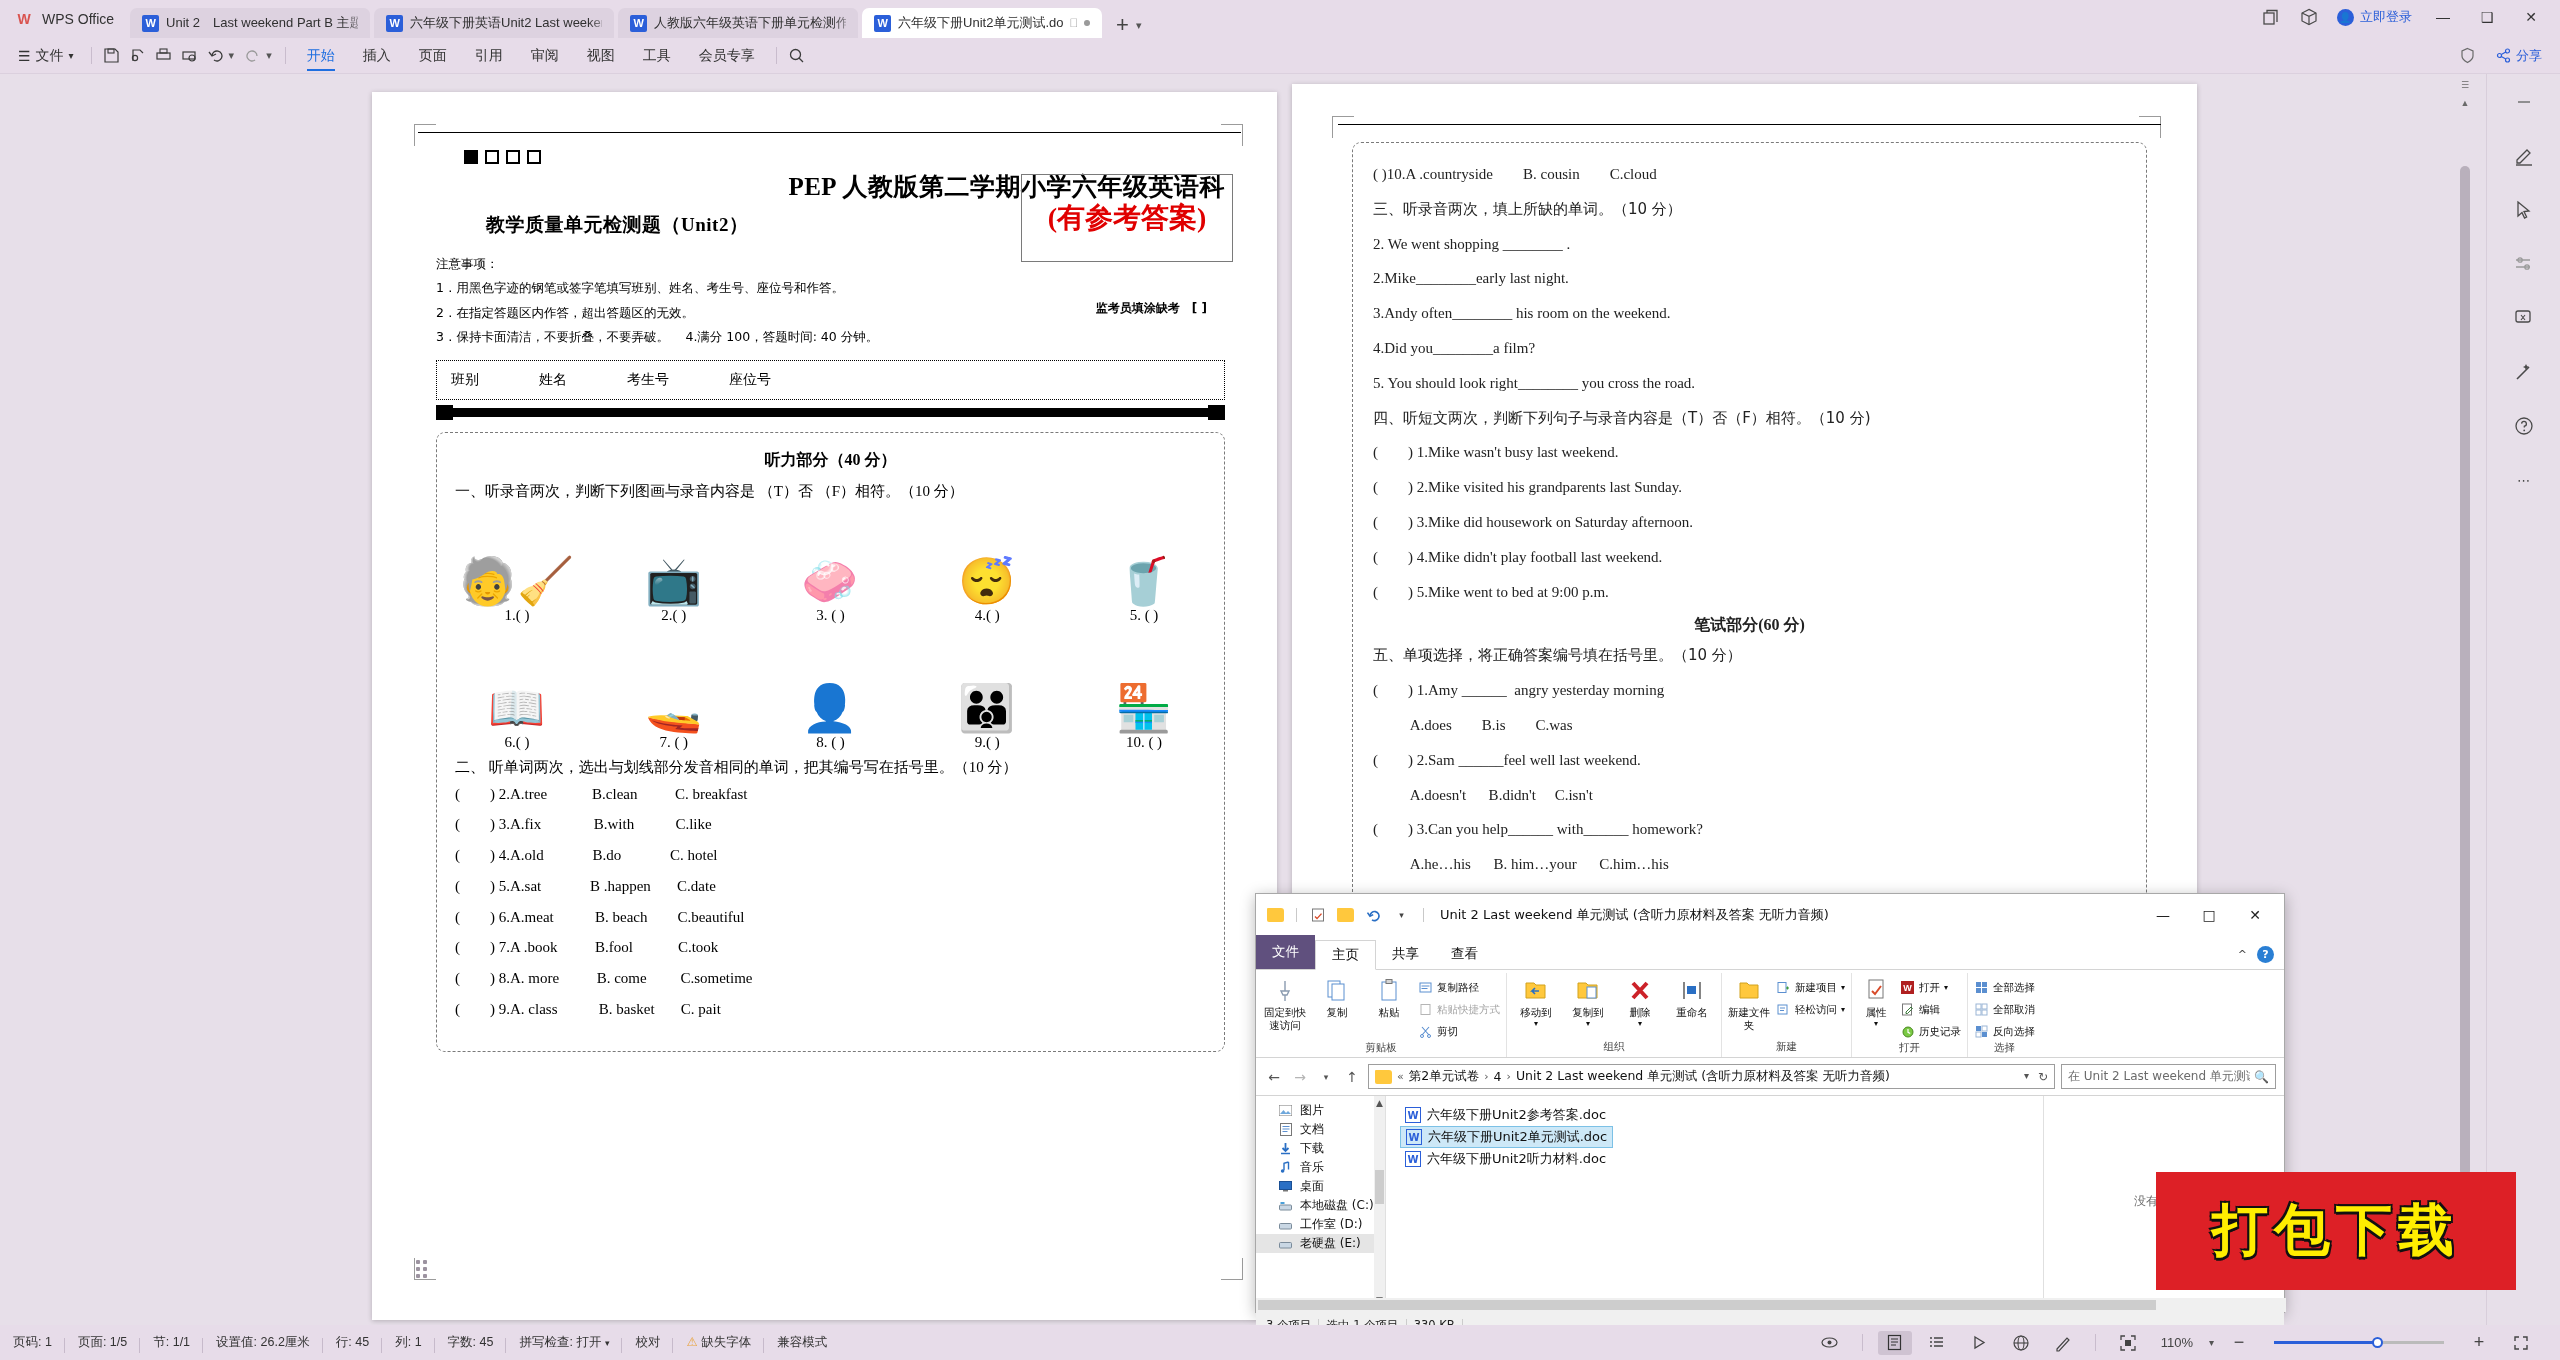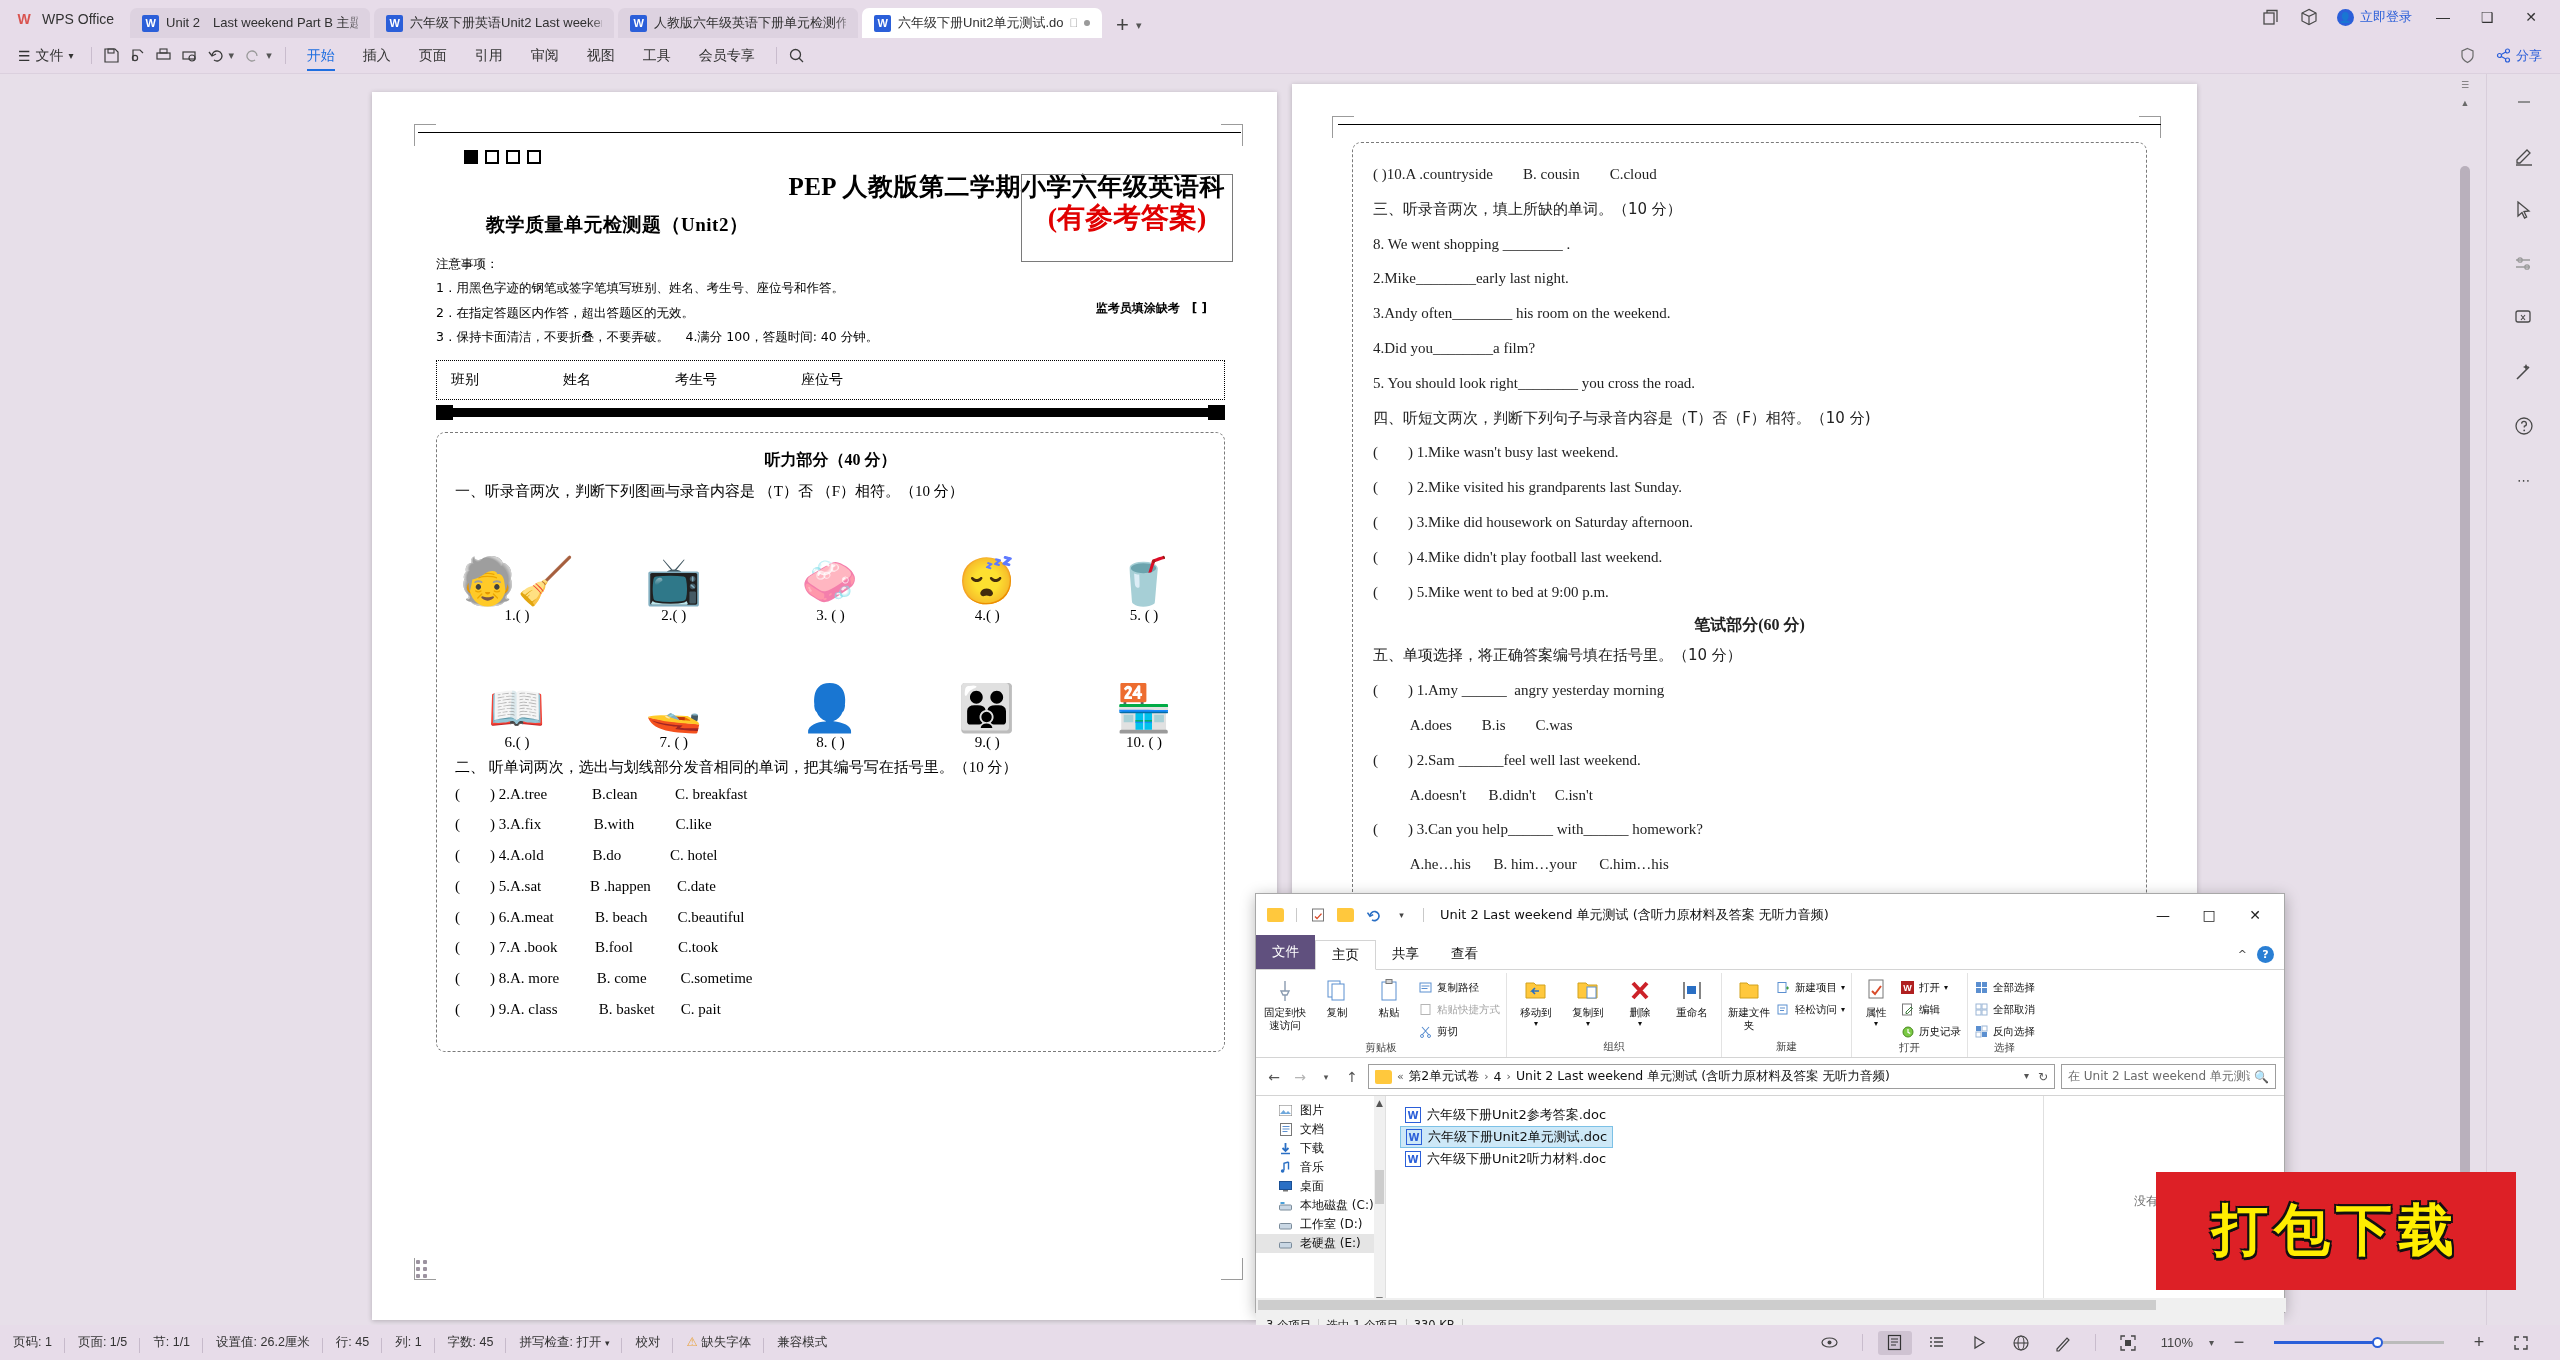--- a/index.html
+++ b/index.html
@@ -95,21 +95,21 @@
   .title2{font-size:19px;font-weight:bold;text-align:left;padding-left:50px;margin-top:9px;letter-spacing:.5px;}
   .answerbox{
     position:absolute;right:-8px;top:24px;width:212px;height:88px;
     border:1.5px solid #7a7a7a;display:flex;align-items:center;justify-content:center;
   }
   .answerbox span{color:#e00000;font-size:28px;font-weight:bold;font-family:"Liberation Serif",serif;}
   .notes{margin-top:14px;font-size:12.5px;line-height:1.95;font-family:"DejaVu Sans",sans-serif;}
   .invig{position:absolute;right:18px;top:150px;font-size:12px;font-weight:bold;font-family:"DejaVu Sans",sans-serif;}
   .infobox{
     margin-top:10px;border:1px dotted #000;height:40px;display:flex;align-items:center;
-    font-size:14px; gap:84px; padding-left:14px;
+    font-size:14px; gap:60px; padding-left:14px;
   }
   .blackbar{margin-top:8px;height:9px;background:#000;position:relative;}
   .blackbar:before,.blackbar:after{content:"";position:absolute;top:-3px;width:17px;height:15px;background:#000;}
   .blackbar:before{left:0;} .blackbar:after{right:0;}
 
   .sheet{margin-top:15px;border:1px dashed #7a7a7a;border-radius:9px;padding:12px 18px 26px 18px;}
   .sec-title{text-align:center;font-weight:bold;font-size:16px;margin:5px 0 8px;}
   .q-head{font-size:15px;line-height:1.6;}
   .imgrow{display:flex;justify-content:space-between;margin:10px 6px 0 6px;}
   .cell{width:112px;text-align:center;}
@@ -496,21 +496,21 @@
   </div>
 
   <div class="page" id="page-right">
     <span class="crop tl" style="left:40px;top:32px;"></span>
     <span class="crop tr" style="right:36px;top:32px;"></span>
     <span class="hdr-rule"></span>
     <div class="rdoc">
       <div class="rsheet">
         <div class="rline">( )10.A .countryside        B. cousin        C.cloud</div>
         <div class="rline cn">三、听录音两次，填上所缺的单词。（10 分）</div>
-        <div class="rline">8. We went shopping ________ .</div>
+        <div class="rline">2. We went shopping ________ .</div>
         <div class="rline">2.Mike________early last night.</div>
         <div class="rline">3.Andy often________ his room on the weekend.</div>
         <div class="rline">4.Did you________a film?</div>
         <div class="rline">5. You should look right________ you cross the road.</div>
         <div class="rline cn">四、听短文两次，判断下列句子与录音内容是（T）否（F）相符。（10 分)</div>
         <div class="rline">(        ) 1.Mike wasn't busy last weekend.</div>
         <div class="rline">(        ) 2.Mike visited his grandparents last Sunday.</div>
         <div class="rline">(        ) 3.Mike did housework on Saturday afternoon.</div>
         <div class="rline">(        ) 4.Mike didn't play football last weekend.</div>
         <div class="rline">(        ) 5.Mike went to bed at 9:00 p.m.</div>

